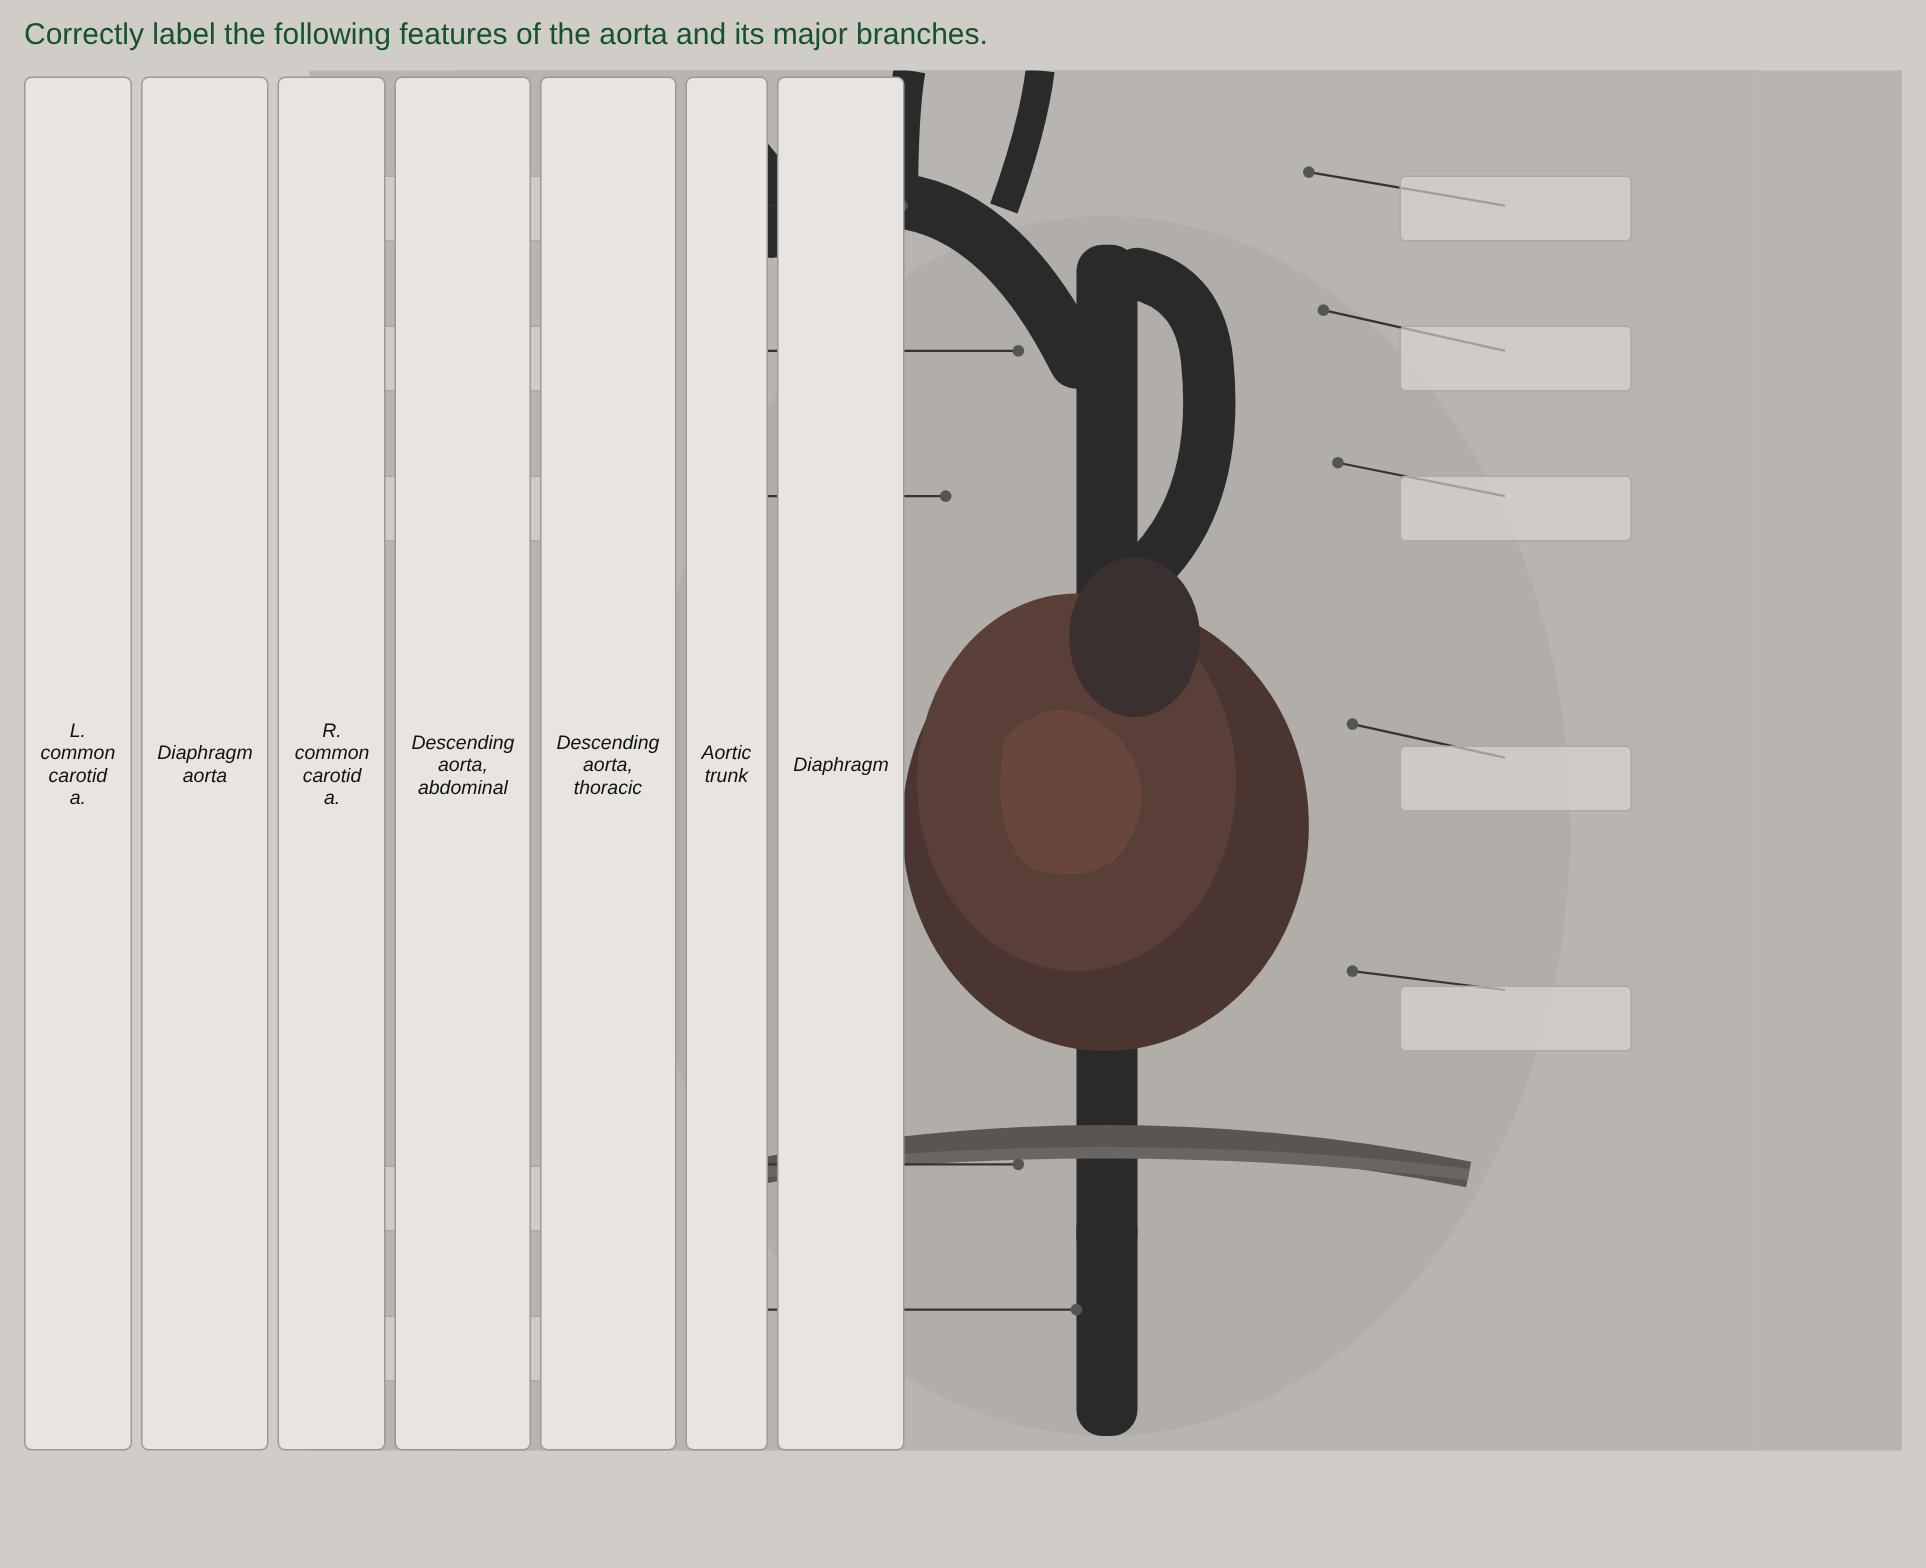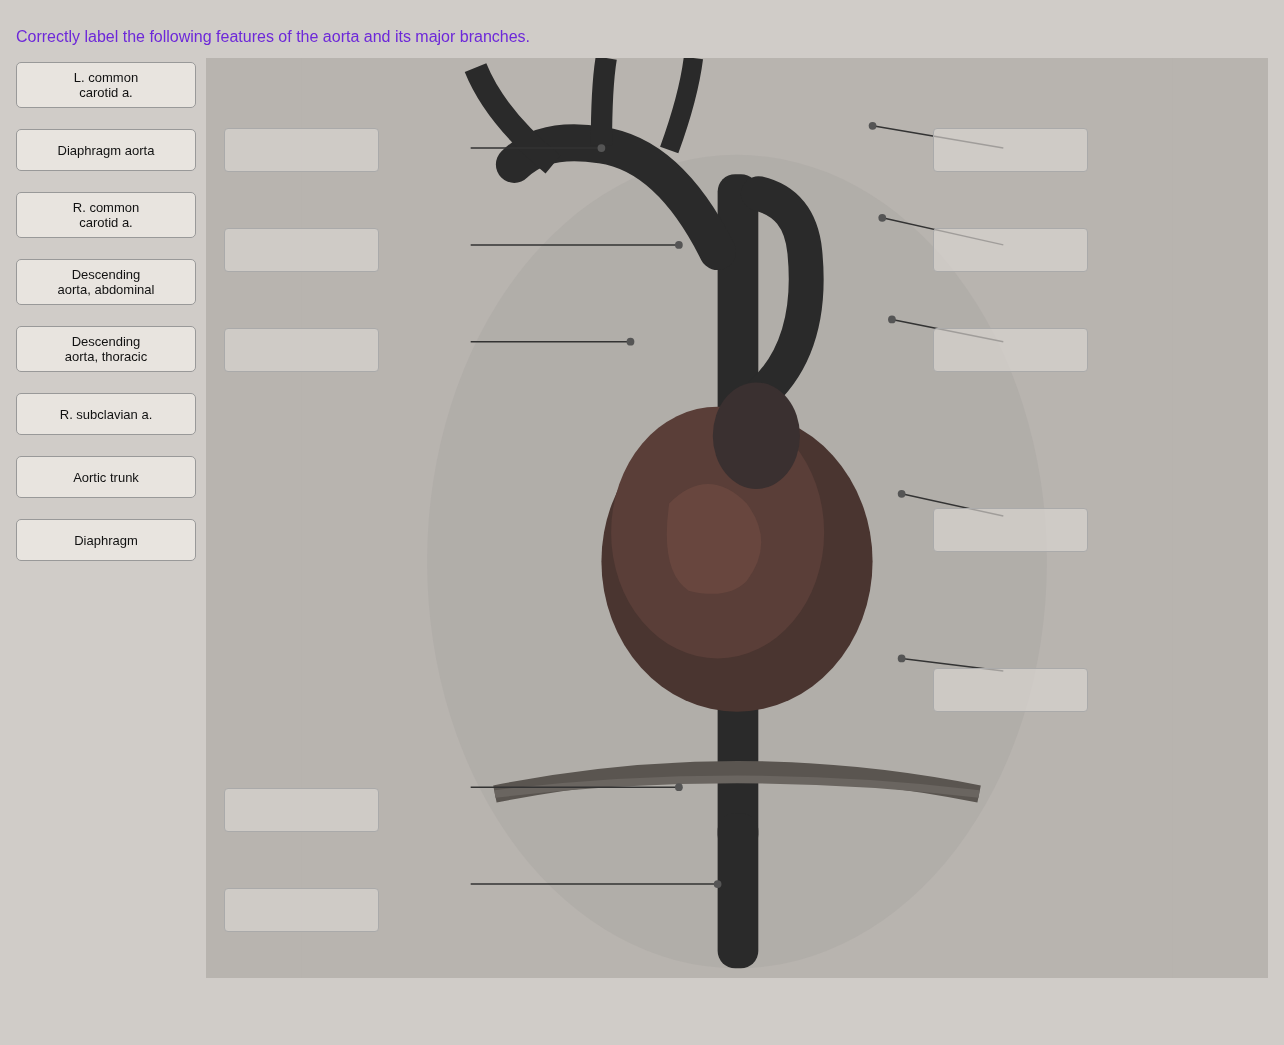--- a/index.html
+++ b/index.html
@@ -6,43 +6,43 @@
     body {
       background: #d0ccc8;
       font-family: Arial, sans-serif;
       font-size: 13px;
       width: 1284px;
       min-height: 1045px;
       padding: 12px 16px;
     }
 
     .instruction {
-      font-size: 16px;
+      font-size: 20px;
       font-weight: normal;
       margin-bottom: 12px;
-      color: #6d28d9;
-      margin-top: 16px;
+      color: #14532d;
     }
 
     .main-area {
       display: flex;
       flex-direction: row;
       gap: 0;
       position: relative;
     }
 
     
     .label-bank {
       display: flex;
-      flex-direction: column;
-      gap: 21px;
+      flex-direction: row;
+      gap: 6px;
       width: 180px;
       flex-shrink: 0;
       padding-top: 4px;
       z-index: 10;
+      font-style: italic;
     }
 
     .label-item {
       background: #e8e4df;
       border: 1.5px solid #999;
       border-radius: 5px;
       padding: 7px 10px;
       text-align: center;
       cursor: grab;
       font-size: 13px;
@@ -106,21 +106,20 @@
 <p class="instruction">Correctly label the following features of the aorta and its major branches.</p>
 
 <div class="main-area">
 
   <div class="label-bank">
     <div class="label-item">L. common<br>carotid a.</div>
     <div class="label-item">Diaphragm aorta</div>
     <div class="label-item">R. common<br>carotid a.</div>
     <div class="label-item">Descending<br>aorta, abdominal</div>
     <div class="label-item">Descending<br>aorta, thoracic</div>
-    <div class="label-item">R. subclavian a.</div>
     <div class="label-item">Aortic trunk</div>
     <div class="label-item">Diaphragm</div>
   </div>
 
   <div class="image-area">
 
     <svg class="aorta-image" viewBox="0 0 900 950" xmlns="http://www.w3.org/2000/svg">
 
       <rect width="900" height="950" fill="#b8b4af"></rect>
 

